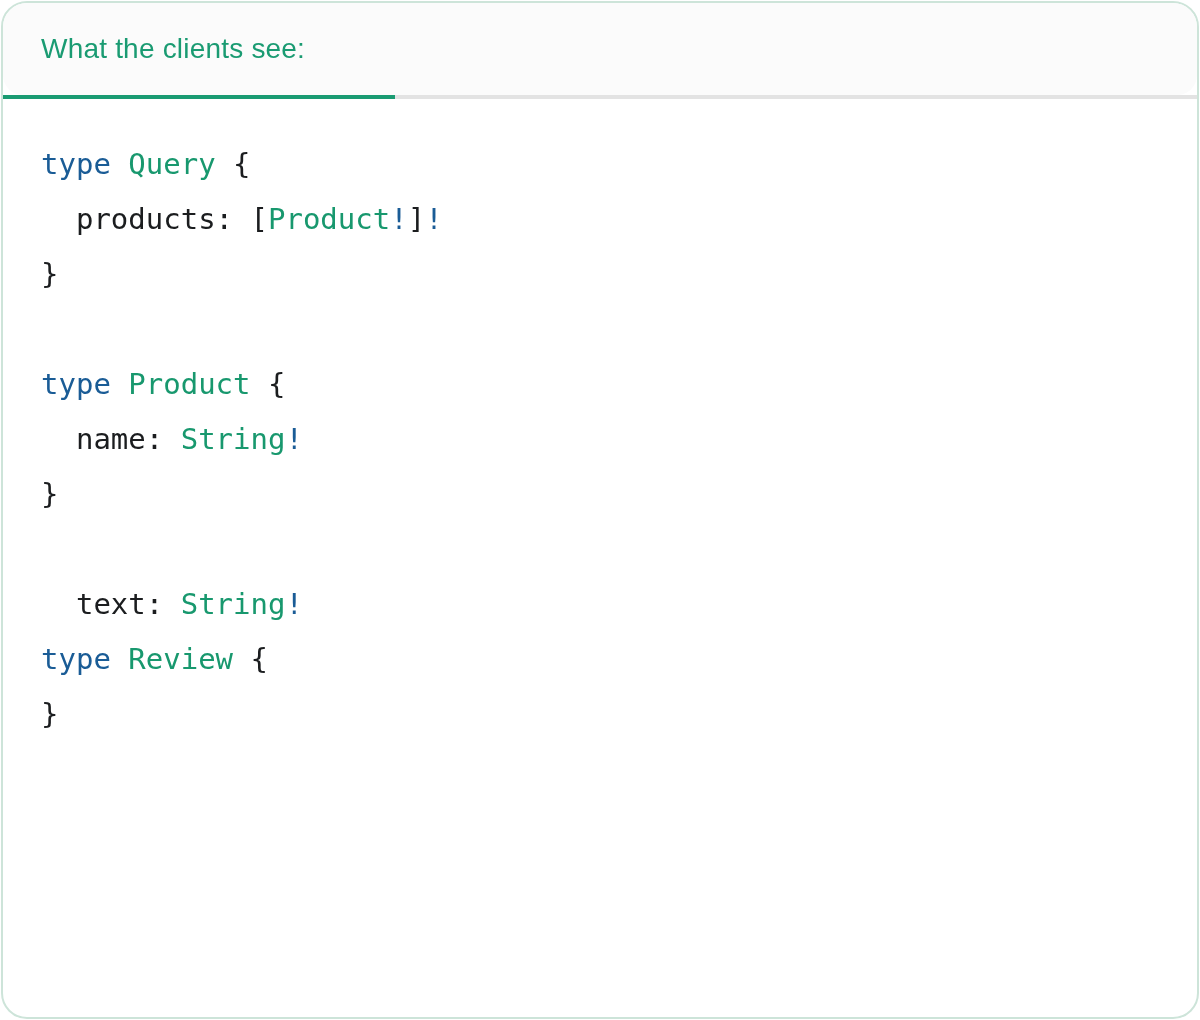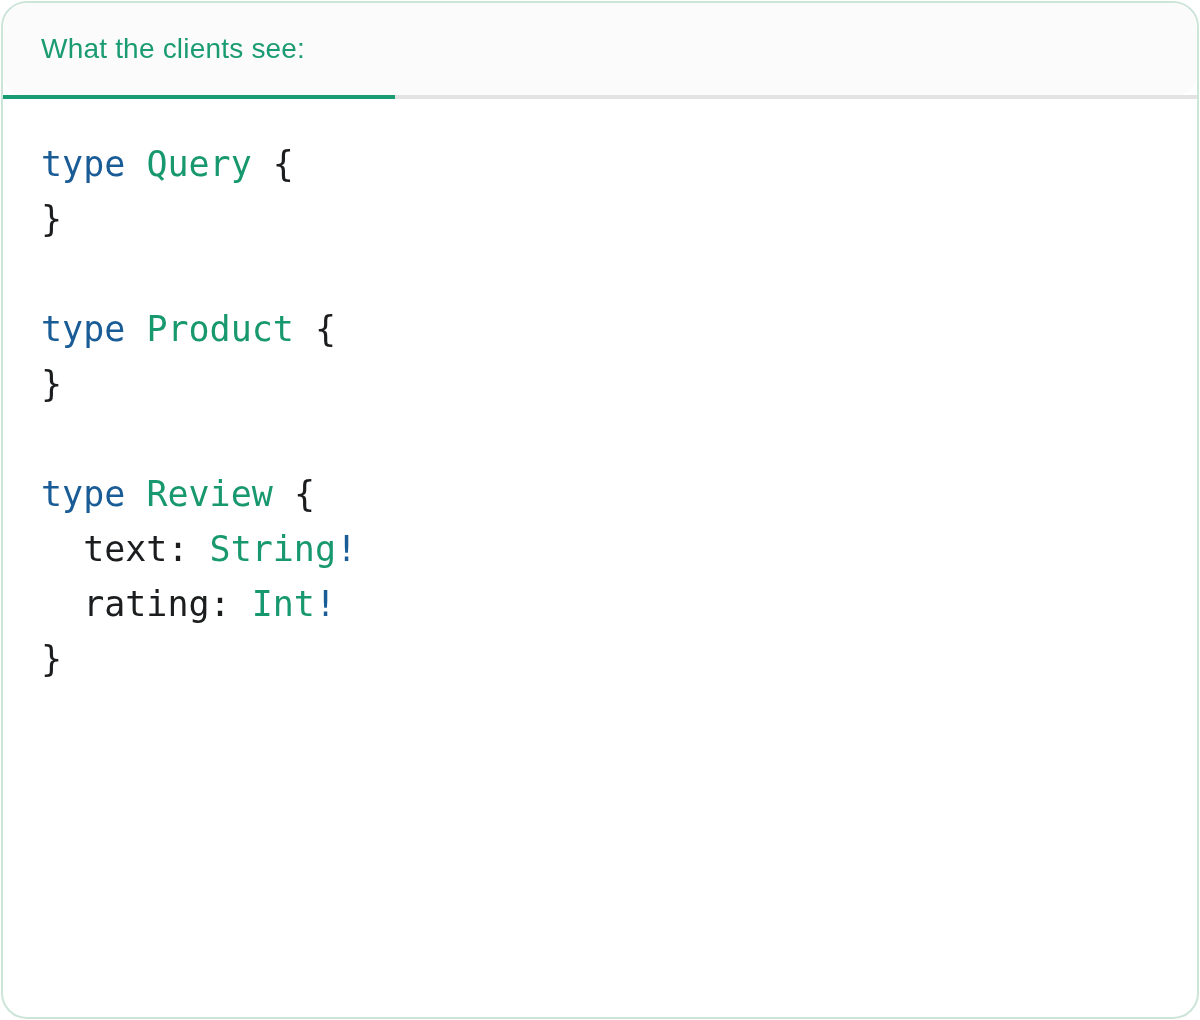--- a/index.html
+++ b/index.html
@@ -71,21 +71,21 @@
     width: 392px;
     background: var(--tab-green);
   }
 
   .code-area {
     padding: 38px 40px 0 38px;
   }
 
   .code {
     font-family: "DejaVu Sans Mono", monospace;
-    font-size: 35px;
+    font-size: 29px;
     line-height: 55px;
     color: var(--code-text);
   }
 
   .code-line {
     white-space: pre;
     height: 55px;
   }
 
   .tok-kw { color: var(--keyword-blue); }
@@ -101,24 +101,25 @@
     <div class="tab">
       <span class="tab-label">What the clients see:</span>
     </div>
   </div>
   <div class="divider">
     <div class="tab-indicator"></div>
   </div>
   <div class="code-area">
     <div class="code">
         <div class="code-line"><span class="tok-kw">type</span><span class="tok-pl"> </span><span class="tok-ty">Query</span><span class="tok-pl"> {</span></div>
+        <div class="code-line"><span class="tok-pl">  products: [</span><span class="tok-ty">Product</span><span class="tok-bg">!</span><span class="tok-pl">]</span><span class="tok-bg">!</span></div>
         <div class="code-line"><span class="tok-pl">}</span></div>
         <div class="code-line"></div>
         <div class="code-line"><span class="tok-kw">type</span><span class="tok-pl"> </span><span class="tok-ty">Product</span><span class="tok-pl"> {</span></div>
+        <div class="code-line"><span class="tok-pl">  name: </span><span class="tok-ty">String</span><span class="tok-bg">!</span></div>
         <div class="code-line"><span class="tok-pl">}</span></div>
         <div class="code-line"></div>
+        <div class="code-line"><span class="tok-pl">  text: </span><span class="tok-ty">String</span><span class="tok-bg">!</span></div>
         <div class="code-line"><span class="tok-kw">type</span><span class="tok-pl"> </span><span class="tok-ty">Review</span><span class="tok-pl"> {</span></div>
-        <div class="code-line"><span class="tok-pl">  text: </span><span class="tok-ty">String</span><span class="tok-bg">!</span></div>
-        <div class="code-line"><span class="tok-pl">  rating: </span><span class="tok-ty">Int</span><span class="tok-bg">!</span></div>
         <div class="code-line"><span class="tok-pl">}</span></div>
       </div>
   </div>
 </div>
 
 </body></html>

